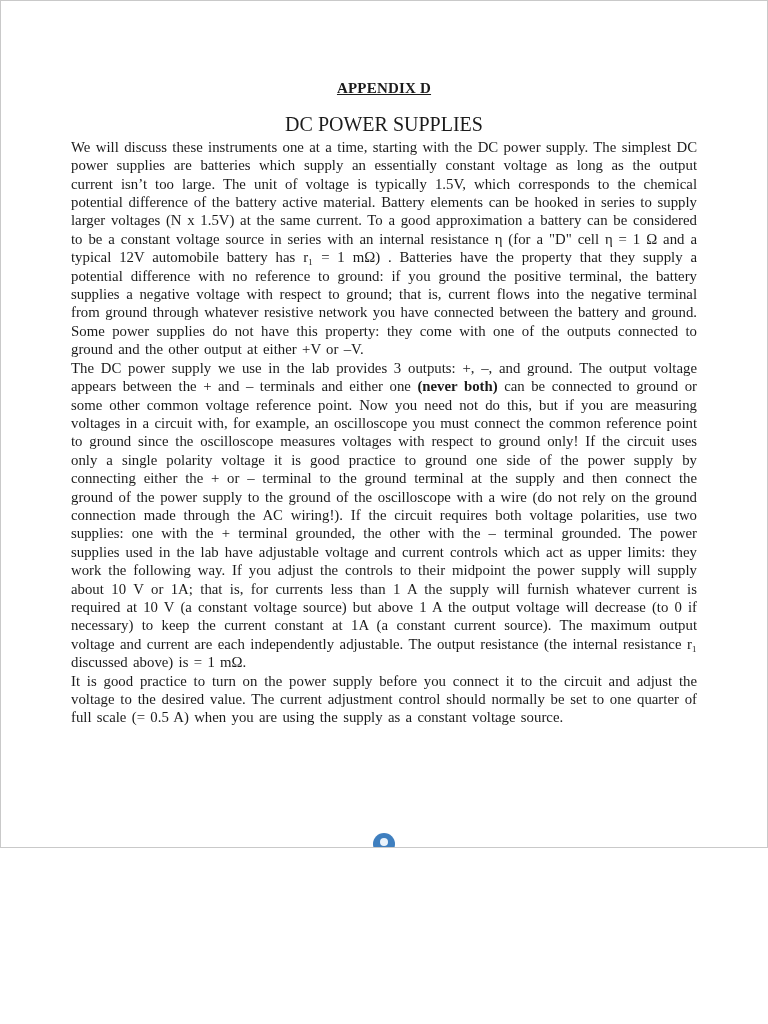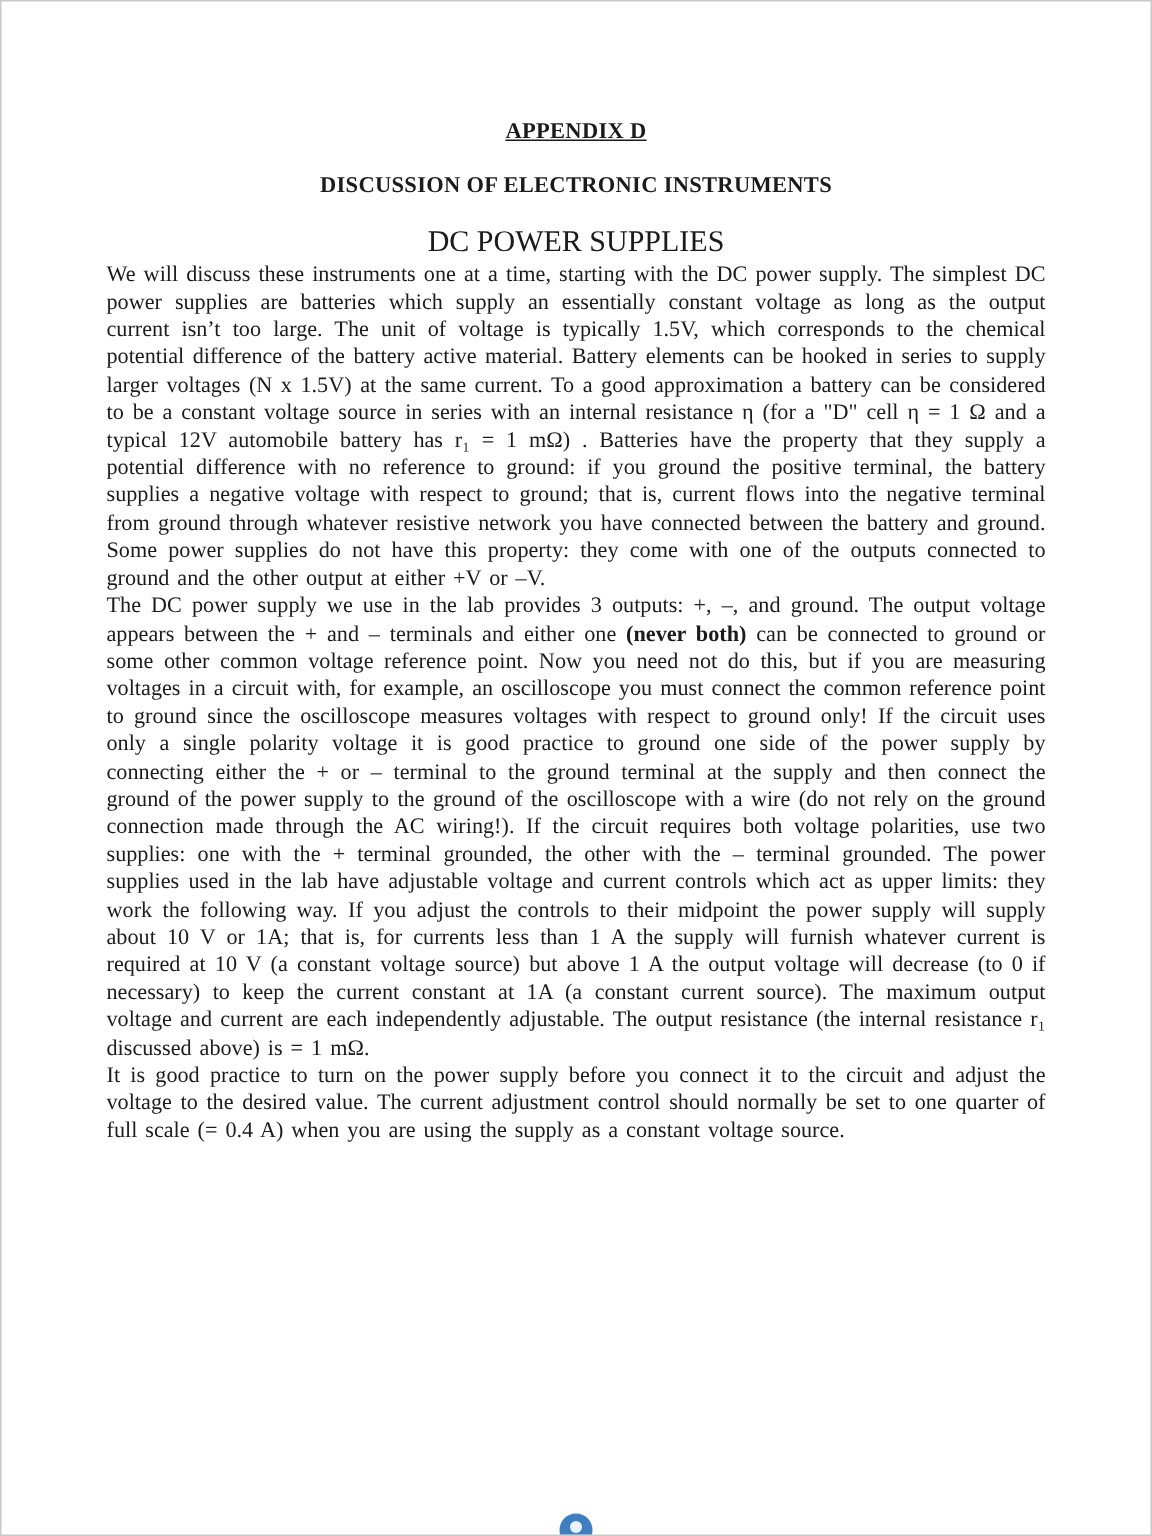--- a/index.html
+++ b/index.html
@@ -4,21 +4,21 @@
 <title>Document</title>
 <style>
   html, body {
     margin: 0;
     padding: 0;
     background: #ffffff;
   }
   .page {
     position: relative;
     width: 768px;
-    height: 1024px;
+    height: 848px;
     box-sizing: border-box;
     margin: 0 auto;
     background: #ffffff;
     border: 1px solid var(--page-border, #c9c9c9);
     padding: 78px 70px 16px 70px;
     font-family: "Liberation Serif", "DejaVu Serif", serif;
     font-size: 14.8px;
     line-height: 18.4px;
     color: var(--text, #1b1b1b);
     overflow: hidden;
@@ -73,25 +73,24 @@
     background: #eaf3fb;
   }
 </style>
 </head>
 <body>
 
 <div class="page">
 
   <h1 class="doc-title">APPENDIX D</h1>
 
-  <h2 class="doc-subtitle">DISCUSSION OF ELECTRONIC INSTRUMENTS</h2>
 
   <h3 class="section-heading">DC POWER SUPPLIES</h3>
 
   <p class="para gap-after"><span>We will discuss these instruments one at a time, starting with the DC power supply. The simplest DC power supplies are batteries which supply an essentially constant voltage as long as the output current isn’t too large. The unit of voltage is typically 1.5V, which corresponds to the chemical potential difference of the battery active material. Battery elements can be hooked in series to supply larger voltages (N x 1.5V) at the same current. To a good approximation a battery can be considered to be a constant voltage source in series with an internal resistance η (for a "D" cell η = 1 Ω and a typical 12V automobile battery has r₁ = 1 mΩ) . Batteries have the property that they supply a potential difference with no reference to ground: if you ground the positive terminal, the battery supplies a negative voltage with respect to ground; that is, current flows into the negative terminal from ground through whatever resistive network you have connected between the battery and ground. Some power supplies do not have this property: they come with one of the outputs connected to ground and the other output at either +V or –V.</span></p>
 
   <p class="para"><span>The DC power supply we use in the lab provides 3 outputs: +, –, and ground. The output voltage appears between the + and – terminals and either one </span><span style="font-weight: bold;">(never both)</span><span> can be connected to ground or some other common voltage reference point. Now you need not do this, but if you are measuring voltages in a circuit with, for example, an oscilloscope you must connect the common reference point to ground since the oscilloscope measures voltages with respect to ground only! If the circuit uses only a single polarity voltage it is good practice to ground one side of the power supply by connecting either the + or – terminal to the ground terminal at the supply and then connect the ground of the power supply to the ground of the oscilloscope with a wire (do not rely on the ground connection made through the AC wiring!). If the circuit requires both voltage polarities, use two supplies: one with the + terminal grounded, the other with the – terminal grounded. The power supplies used in the lab have adjustable voltage and current controls which act as upper limits: they work the following way. If you adjust the controls to their midpoint the power supply will supply about 10 V or 1A; that is, for currents less than 1 A the supply will furnish whatever current is required at 10 V (a constant voltage source) but above 1 A the output voltage will decrease (to 0 if necessary) to keep the current constant at 1A (a constant current source). The maximum output voltage and current are each independently adjustable. The output resistance (the internal resistance r₁ discussed above) is = 1 mΩ.</span></p>
 
-  <p class="para"><span>It is good practice to turn on the power supply before you connect it to the circuit and adjust the voltage to the desired value. The current adjustment control should normally be set to one quarter of full scale (= 0.4 A) when you are using the supply as a constant voltage source.</span></p>
+  <p class="para"><span>It is good practice to turn on the power supply before you connect it to the circuit and adjust the voltage to the desired value. The current adjustment control should normally be set to one quarter of full scale (= 0.5 A) when you are using the supply as a constant voltage source.</span></p>
 
   <div class="footer-logo"></div>
 
 </div>
 
 </body></html>

